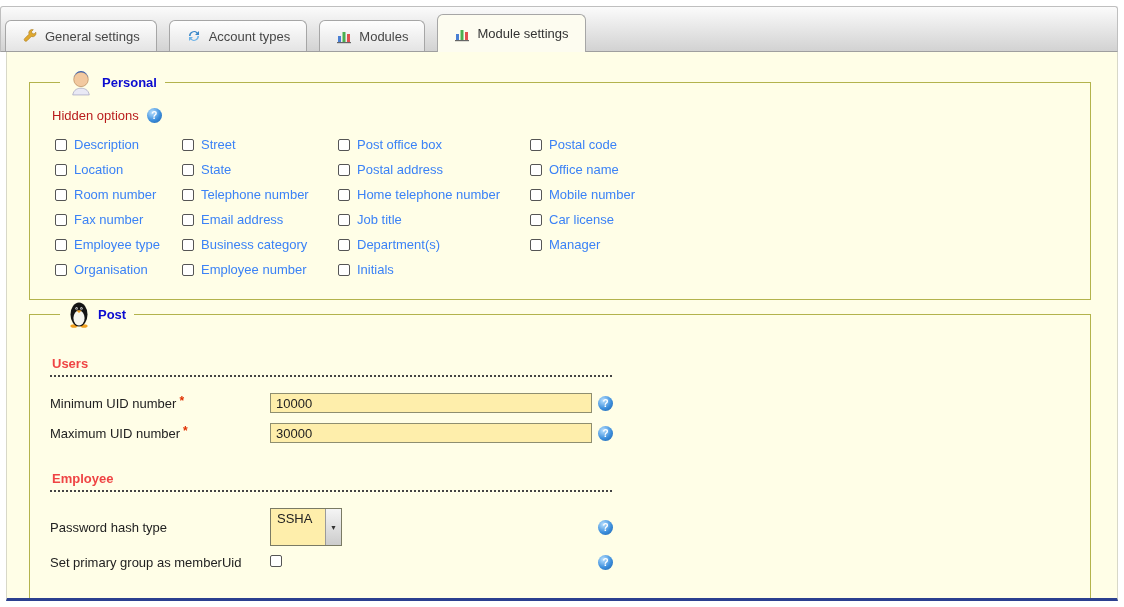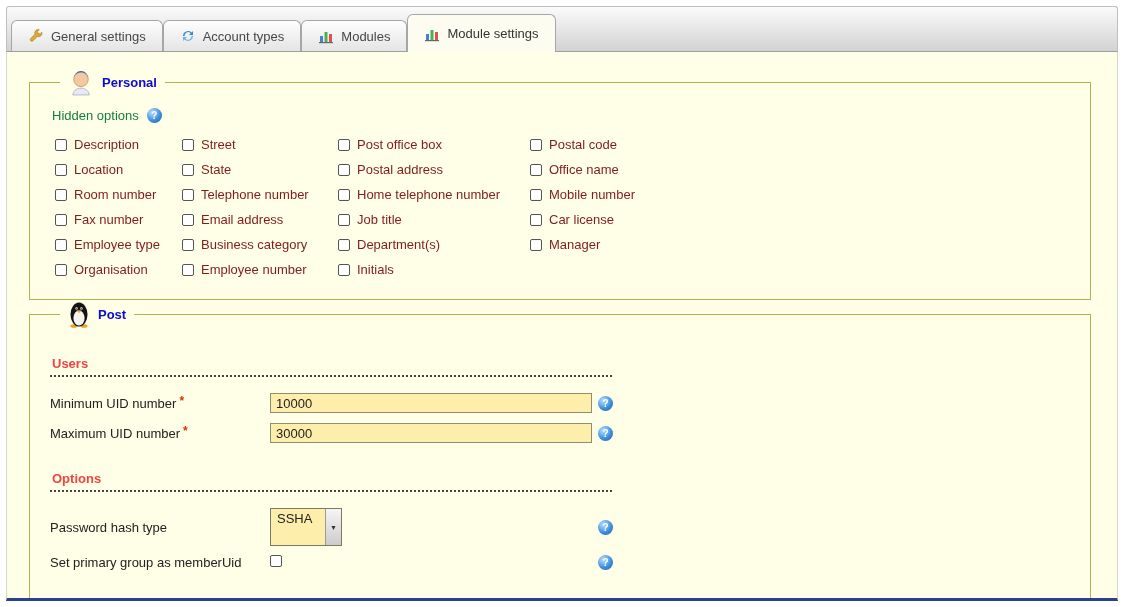--- a/index.html
+++ b/index.html
@@ -1,24 +1,24 @@
 <!DOCTYPE html>
 <html><head>
 <meta charset="utf-8">
 <style>
   * { margin:0; padding:0; box-sizing:border-box; }
   html,body { width:1124px; height:607px; overflow:hidden; background:#ffffff;
     font-family:"Liberation Sans", sans-serif; }
   .page { width:1124px; height:607px; position:relative; }
 
   
-  .tabbar { margin:6px 6px 0 6px; height:46px;
+  .tabbar { margin:6px 6px 0 0; height:46px;
     background:linear-gradient(#fbfbfb,#d2d2d2);
     border:1px solid #bfbfbf; border-bottom:1px solid #9f9f9f;
-    display:flex; align-items:flex-end; gap:0; padding-left:4px;
+    display:flex; align-items:flex-end; gap:12px; padding-left:4px;
     border-radius:3px 3px 0 0; }
   .tab { display:flex; align-items:center; gap:7px; padding:0 16px; height:31px;
     background:linear-gradient(#fefefe,#e4e4e4);
     border:1px solid #a6a6a6; border-bottom:none;
     border-radius:6px 6px 0 0; font-size:13px; color:#474747; cursor:pointer;
     white-space:nowrap; }
   .tab.active { height:38px; background:#fdfcf0; margin-bottom:-1px;
     position:relative; z-index:2; color:#333;text-align:center; }
   .ticon { width:16px; height:16px; display:inline-flex; flex:none; }
   .ticon svg { width:16px; height:16px; }
@@ -30,24 +30,24 @@
 
   fieldset.fs { border:1px solid #b3b34d; margin:0 26px 0 22px;
     padding:2px 12px 18px 20px; }
   fieldset.fs legend { display:flex; align-items:center; gap:8px;
     padding:0 8px; margin-left:10px; }
   .licon { display:inline-flex; flex:none; }
   .ltext { color:#0b0bd0; font-weight:bold; font-size:13px; }
 
   
   .hiddenrow { display:flex; align-items:center; gap:8px; margin:10px 0 0 2px;
-    font-size:13px; color:#15803d; }
+    font-size:13px; color:#b91c1c; }
   .cbgrid { display:grid; grid-template-columns:127px 156px 192px 1fr;
     row-gap:10px; margin:14px 0 4px 5px; }
-  .cbcell { display:flex; align-items:center; gap:7px; font-size:13px; color:#7f1d1d; }
+  .cbcell { display:flex; align-items:center; gap:7px; font-size:13px; color:#3b82f6; }
   .cb { width:12px; height:12px; border:1px solid #555; background:#ffffff;
     border-radius:2px; flex:none; display:inline-block; }
 
   
   .help { width:15px; height:15px; border-radius:50%;
     background:radial-gradient(circle at 35% 30%, #b8e0ff, #3d8fdd 55%, #1b5fa8);
     color:#fff; font-size:10px; font-weight:bold;
     display:inline-flex; align-items:center; justify-content:center;
     flex:none; cursor:pointer; }
   .help::after { content:"?"; }
@@ -269,21 +269,21 @@
       </div>
 
       <div class="frow">
         <span class="flabel">
           <span>Maximum UID number</span><span class="req">*</span>
         </span>
         <input class="txt" type="text" value="30000" style="">
         <span class="help"></span>
       </div>
 
-      <div class="sect">Options</div>
+      <div class="sect">Employee</div>
 
       <div class="frow">
         <span class="flabel">Password hash type</span>
         <span>
           <span class="selectbox">
             <span class="sel-val">SSHA</span>
             <span class="sel-btn"></span>
           </span>
         </span>
         <span class="help"></span>

